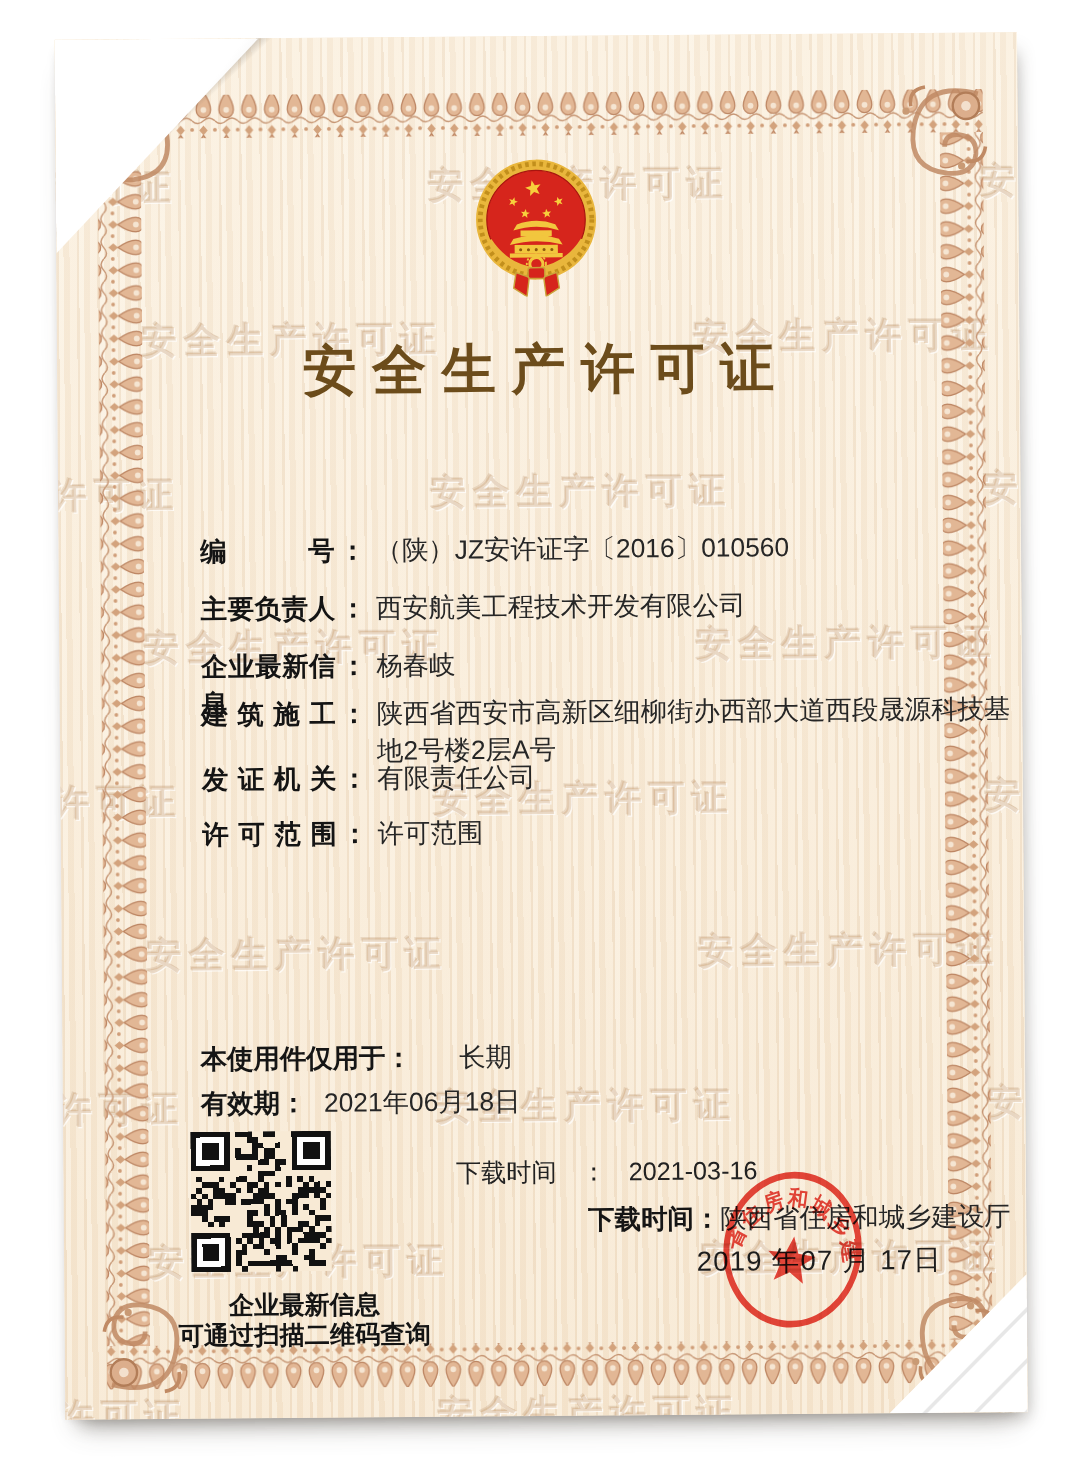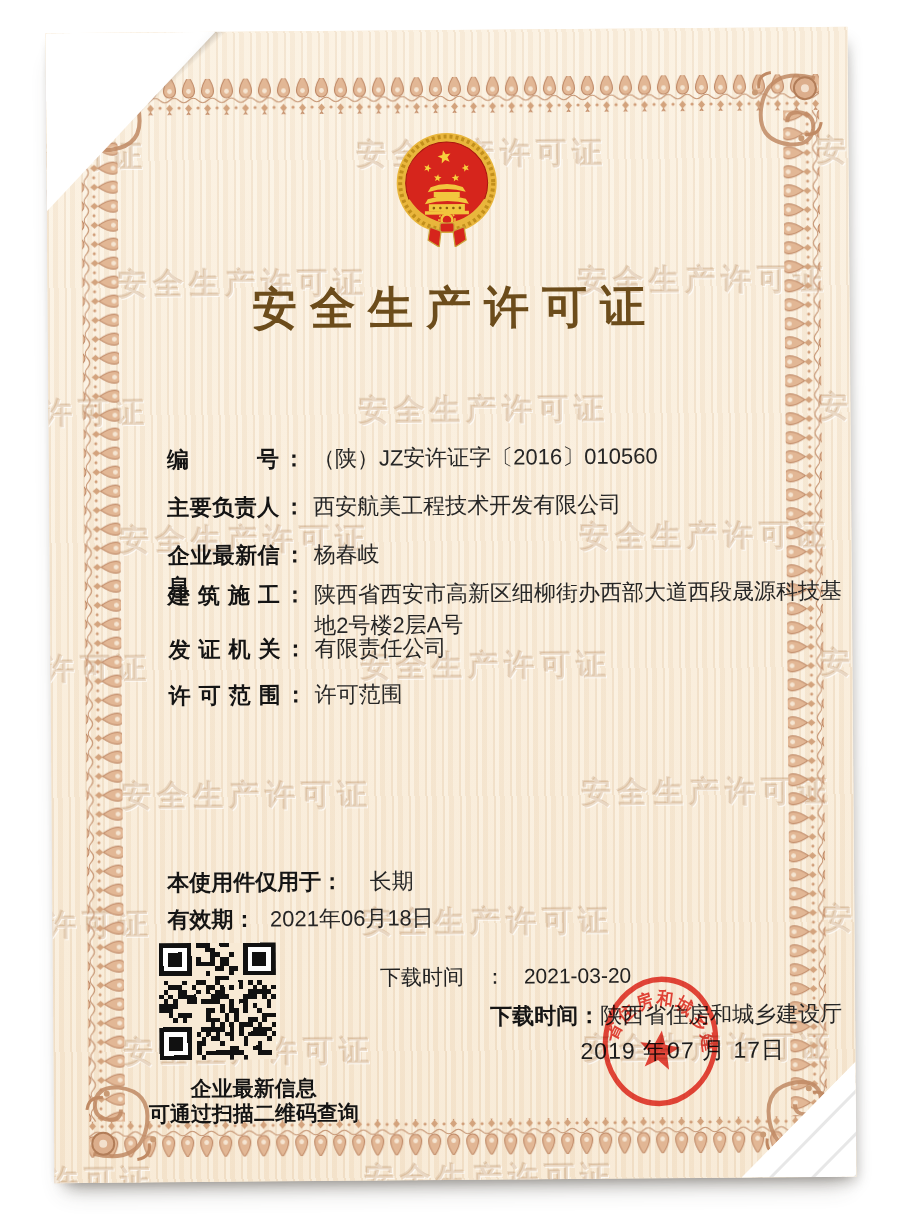--- a/index.html
+++ b/index.html
@@ -179,21 +179,21 @@
       <span class="fvalue">有限责任公司</span>
     </div>
     <div class="frow" style="top:648px">
       <span class="flabel">许可范围</span>
       <span class="fcolon">：</span>
       <span class="fvalue">许可范围</span>
     </div>
 
     <div class="brow" style="left:115px;top:836px">
       <span class="b-label">本使用件仅用于</span><span class="b-colon">：</span>
-      <span class="b-value" style="margin-left:12px">长期</span>
+      <span class="b-value" style="margin-left:25px">长期</span>
     </div>
     <div class="brow" style="left:115px;top:873px">
       <span class="b-label">有效期</span><span class="b-colon">：</span>
       <span class="b-value">2021年06月18日</span>
     </div>
 
     <svg class="qr" id="qr" viewBox="0 0 25 25" shape-rendering="crispEdges">
         <rect x="0" y="0" width="25" height="25" fill="#f8ead5"></rect>
         <rect x="0" y="0" width="7" height="7" fill="#111"></rect>
         <rect x="1" y="1" width="5" height="5" fill="#fff"></rect>
@@ -207,21 +207,21 @@
         <path d="M8,0h1v1h-1zM9,0h1v1h-1zM10,0h1v1h-1zM13,0h1v1h-1zM14,0h1v1h-1zM10,1h1v1h-1zM11,1h1v1h-1zM11,2h1v1h-1zM12,2h1v1h-1zM15,2h1v1h-1zM8,3h1v1h-1zM11,3h1v1h-1zM13,3h1v1h-1zM14,3h1v1h-1zM8,4h1v1h-1zM9,4h1v1h-1zM10,4h1v1h-1zM11,4h1v1h-1zM13,4h1v1h-1zM14,4h1v1h-1zM12,5h1v1h-1zM13,5h1v1h-1zM15,5h1v1h-1zM16,5h1v1h-1zM10,6h1v1h-1zM15,6h1v1h-1zM12,7h1v1h-1zM13,7h1v1h-1zM14,7h1v1h-1zM1,8h1v1h-1zM5,8h1v1h-1zM8,8h1v1h-1zM9,8h1v1h-1zM12,8h1v1h-1zM17,8h1v1h-1zM19,8h1v1h-1zM21,8h1v1h-1zM2,9h1v1h-1zM3,9h1v1h-1zM4,9h1v1h-1zM7,9h1v1h-1zM10,9h1v1h-1zM11,9h1v1h-1zM13,9h1v1h-1zM15,9h1v1h-1zM17,9h1v1h-1zM20,9h1v1h-1zM22,9h1v1h-1zM24,9h1v1h-1zM1,10h1v1h-1zM4,10h1v1h-1zM5,10h1v1h-1zM8,10h1v1h-1zM10,10h1v1h-1zM12,10h1v1h-1zM13,10h1v1h-1zM19,10h1v1h-1zM20,10h1v1h-1zM21,10h1v1h-1zM22,10h1v1h-1zM23,10h1v1h-1zM0,11h1v1h-1zM2,11h1v1h-1zM4,11h1v1h-1zM5,11h1v1h-1zM6,11h1v1h-1zM7,11h1v1h-1zM11,11h1v1h-1zM12,11h1v1h-1zM13,11h1v1h-1zM14,11h1v1h-1zM18,11h1v1h-1zM19,11h1v1h-1zM20,11h1v1h-1zM22,11h1v1h-1zM24,11h1v1h-1zM1,12h1v1h-1zM3,12h1v1h-1zM6,12h1v1h-1zM7,12h1v1h-1zM9,12h1v1h-1zM10,12h1v1h-1zM11,12h1v1h-1zM12,12h1v1h-1zM15,12h1v1h-1zM17,12h1v1h-1zM18,12h1v1h-1zM23,12h1v1h-1zM0,13h1v1h-1zM1,13h1v1h-1zM2,13h1v1h-1zM3,13h1v1h-1zM13,13h1v1h-1zM15,13h1v1h-1zM18,13h1v1h-1zM20,13h1v1h-1zM23,13h1v1h-1zM0,14h1v1h-1zM1,14h1v1h-1zM2,14h1v1h-1zM10,14h1v1h-1zM11,14h1v1h-1zM13,14h1v1h-1zM15,14h1v1h-1zM16,14h1v1h-1zM18,14h1v1h-1zM21,14h1v1h-1zM2,15h1v1h-1zM4,15h1v1h-1zM5,15h1v1h-1zM6,15h1v1h-1zM10,15h1v1h-1zM14,15h1v1h-1zM16,15h1v1h-1zM22,15h1v1h-1zM23,15h1v1h-1zM24,15h1v1h-1zM3,16h1v1h-1zM5,16h1v1h-1zM10,16h1v1h-1zM11,16h1v1h-1zM12,16h1v1h-1zM14,16h1v1h-1zM16,16h1v1h-1zM19,16h1v1h-1zM20,16h1v1h-1zM22,16h1v1h-1zM11,17h1v1h-1zM13,17h1v1h-1zM15,17h1v1h-1zM17,17h1v1h-1zM18,17h1v1h-1zM19,17h1v1h-1zM21,17h1v1h-1zM24,17h1v1h-1zM9,18h1v1h-1zM10,18h1v1h-1zM11,18h1v1h-1zM12,18h1v1h-1zM13,18h1v1h-1zM15,18h1v1h-1zM17,18h1v1h-1zM20,18h1v1h-1zM21,18h1v1h-1zM22,18h1v1h-1zM23,18h1v1h-1zM8,19h1v1h-1zM10,19h1v1h-1zM12,19h1v1h-1zM14,19h1v1h-1zM15,19h1v1h-1zM17,19h1v1h-1zM19,19h1v1h-1zM20,19h1v1h-1zM21,19h1v1h-1zM22,19h1v1h-1zM24,19h1v1h-1zM9,20h1v1h-1zM11,20h1v1h-1zM12,20h1v1h-1zM15,20h1v1h-1zM18,20h1v1h-1zM23,20h1v1h-1zM8,21h1v1h-1zM9,21h1v1h-1zM13,21h1v1h-1zM18,21h1v1h-1zM21,21h1v1h-1zM8,22h1v1h-1zM15,22h1v1h-1zM16,22h1v1h-1zM20,22h1v1h-1zM21,22h1v1h-1zM8,23h1v1h-1zM10,23h1v1h-1zM11,23h1v1h-1zM12,23h1v1h-1zM13,23h1v1h-1zM14,23h1v1h-1zM15,23h1v1h-1zM16,23h1v1h-1zM17,23h1v1h-1zM21,23h1v1h-1zM22,23h1v1h-1zM23,23h1v1h-1zM9,24h1v1h-1zM15,24h1v1h-1zM18,24h1v1h-1z" fill="#111"></path>
       </svg>
     <div class="qr-caption">
       <div>企业最新信息</div>
       <div>可通过扫描二维码查询</div>
     </div>
 
     <div class="brow" style="left:327px;top:933px">
       <span class="dl-label">下载时间</span>
       <span class="dl-colon">：</span>
-      <span class="dl-value">2021-03-20</span>
+      <span class="dl-value">2021-03-16</span>
     </div>
     <div class="brow" style="left:437px;top:972px">
       <span class="b-label">下载时间</span><span class="b-label">：</span><span class="b-value">陕西省住房和城乡建设厅</span>
     </div>
     <div class="issue-date">2019 年07 月 17日</div>
 
     <svg class="stamp" viewBox="0 0 140 152">
       <g transform="translate(70,78) rotate(8)">
         <g transform="scale(1,1.13)">
           <circle r="55" fill="none" stroke="#e5352b" stroke-width="5"></circle>

